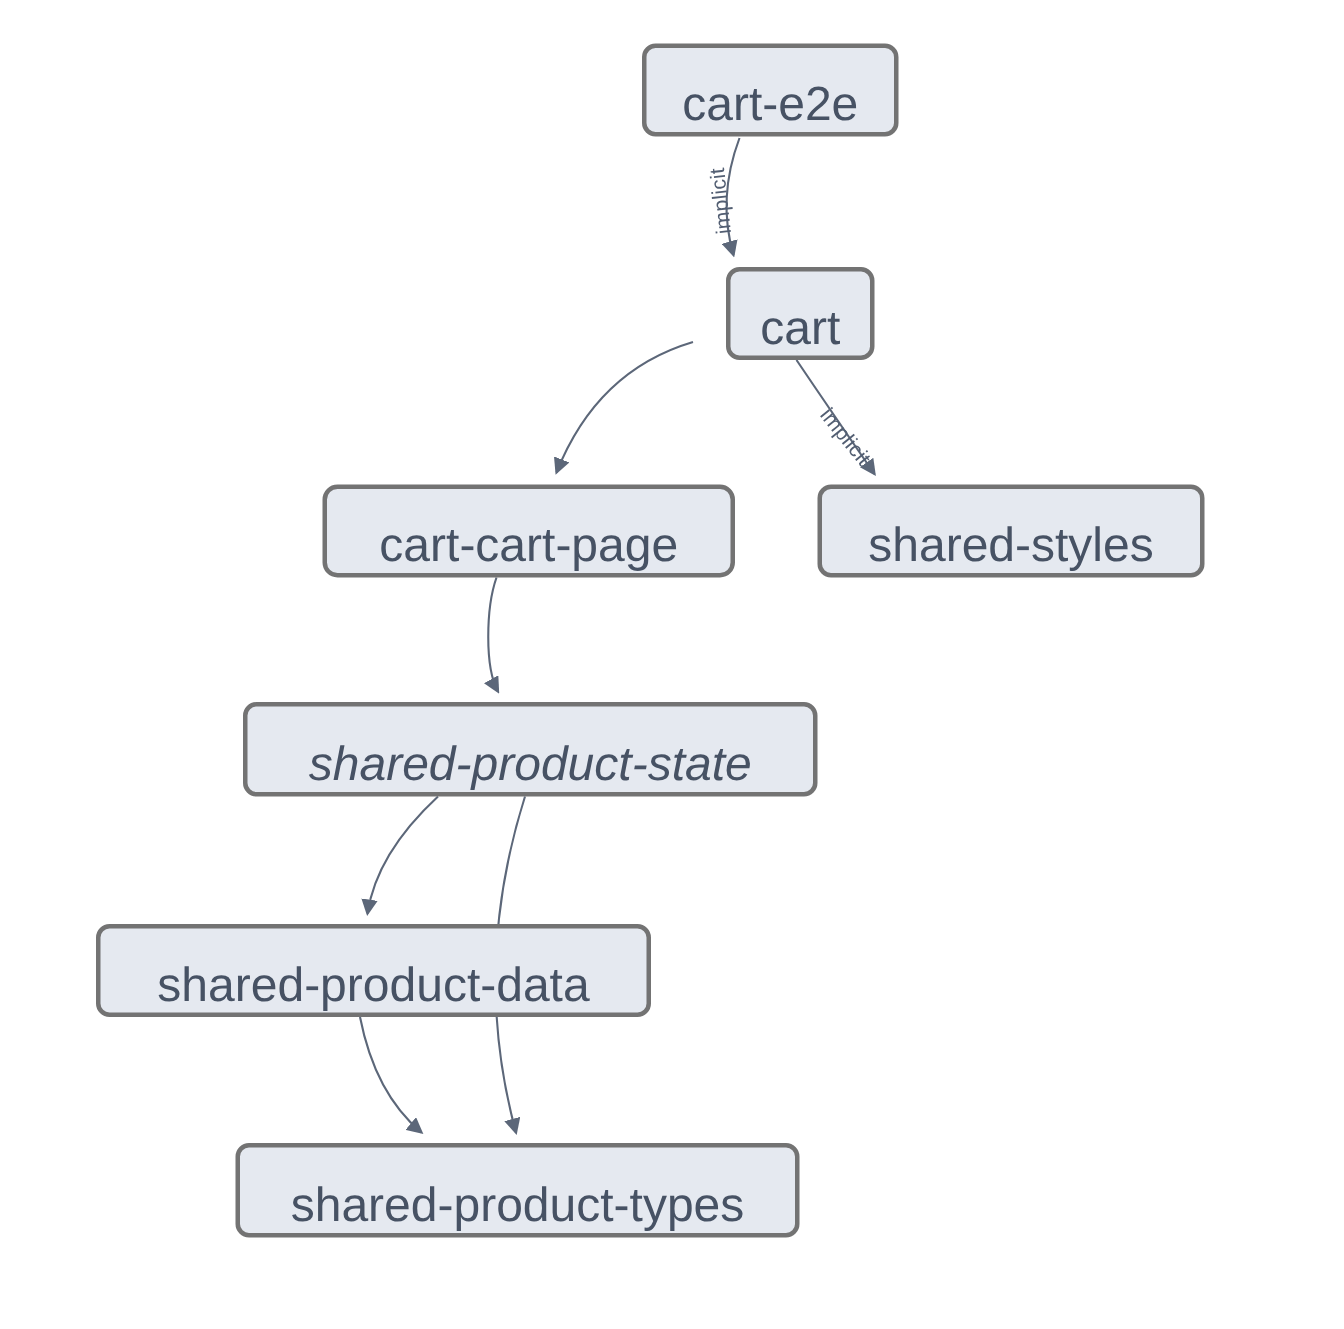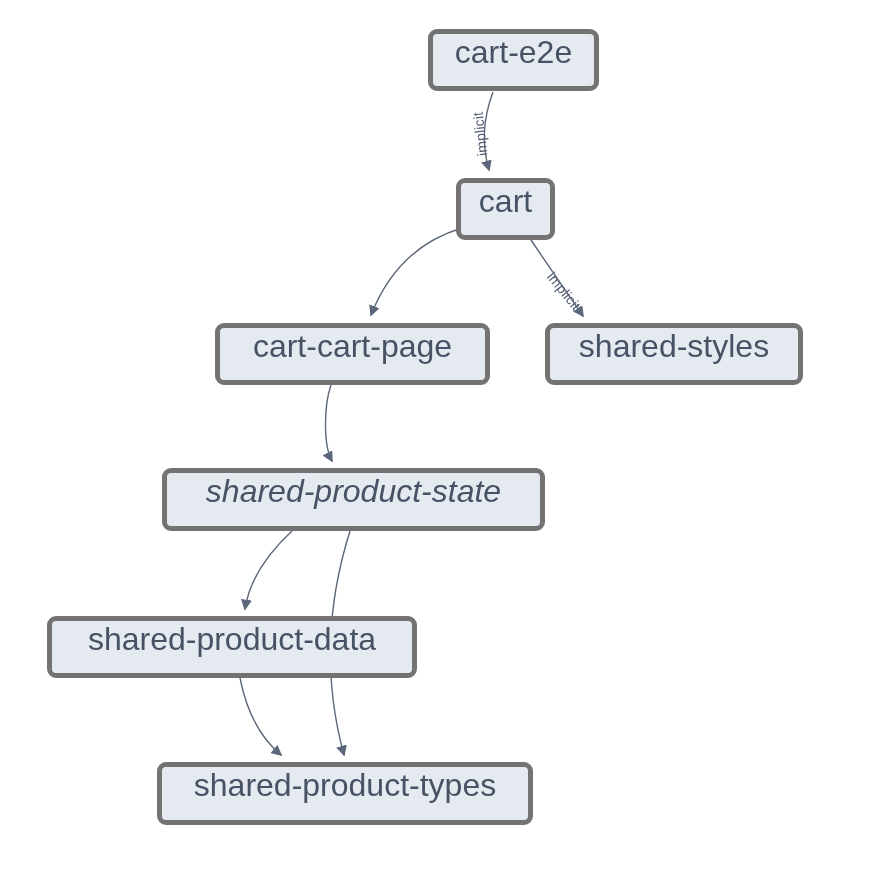--- a/index.html
+++ b/index.html
@@ -32,24 +32,24 @@
     z-index: 2;
     font-size: 14px;
     color: #525e72;
     white-space: nowrap;
     letter-spacing: 0.2px;
   }
   .node {
     position: absolute;
     z-index: 3;
     display: flex;
-    align-items: flex-start;
+    align-items: flex-end;
     justify-content: center;
     background: #e5e9f0;
-    border: 5px solid #737373;
+    border: 3px solid #737373;
     border-radius: 9px;
     box-sizing: border-box;
     color: #475264;
     font-size: 32px;
     cursor: pointer;
   }
   .node span {
     white-space: nowrap;
   }
 </style>
@@ -74,37 +74,37 @@
   </svg>
 
   <div class="edge-label" style="left:480px; top:134px; transform:translate(-50%,-50%) rotate(-96deg);">implicit</div>
 
   <div class="edge-label" style="left:564px; top:291px; transform:translate(-50%,-50%) rotate(51deg);">implicit</div>
 
   <div class="node" style="left:428px; top:29px; width:171px; height:62px;">
     <span>cart-e2e</span>
   </div>
 
-  <div class="node" style="left:456px; top:178px; width:99px; height:62px;">
+  <div class="node" style="left:484px; top:178px; width:99px; height:62px;">
     <span>cart</span>
   </div>
 
-  <div class="node" style="left:215px; top:323px; width:275px; height:62px;">
+  <div class="node" style="left:215px; top:323px; width:275px; height:62px;border-radius:10px;">
     <span>cart-cart-page</span>
   </div>
 
   <div class="node" style="left:545px; top:323px; width:258px; height:62px;">
     <span>shared-styles</span>
   </div>
 
   <div class="node" style="left:162px; top:468px; width:383px; height:63px;font-style:italic;">
     <span>shared-product-state</span>
   </div>
 
-  <div class="node" style="left:47px; top:616px; width:370px; height:62px;">
+  <div class="node" style="left:64px; top:616px; width:370px; height:62px;">
     <span>shared-product-data</span>
   </div>
 
   <div class="node" style="left:157px; top:762px; width:376px; height:63px;">
     <span>shared-product-types</span>
   </div>
 
 </div>
 
 </body></html>

